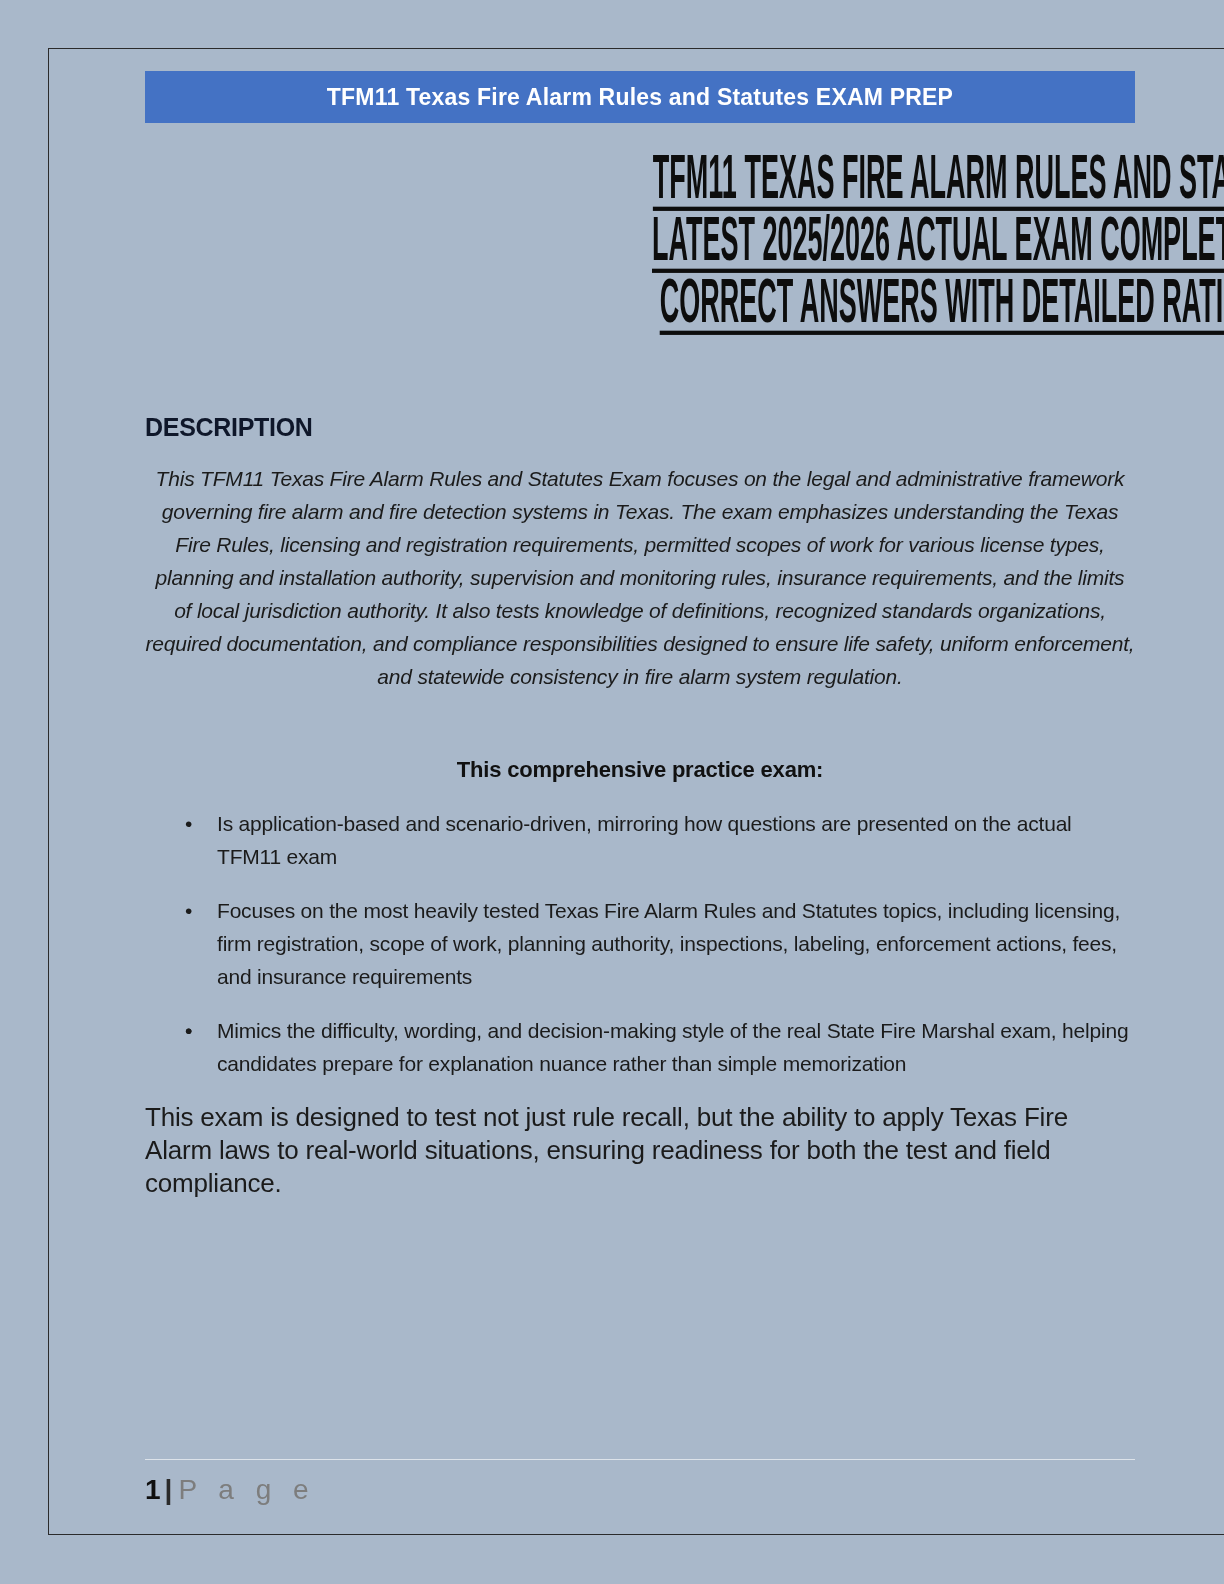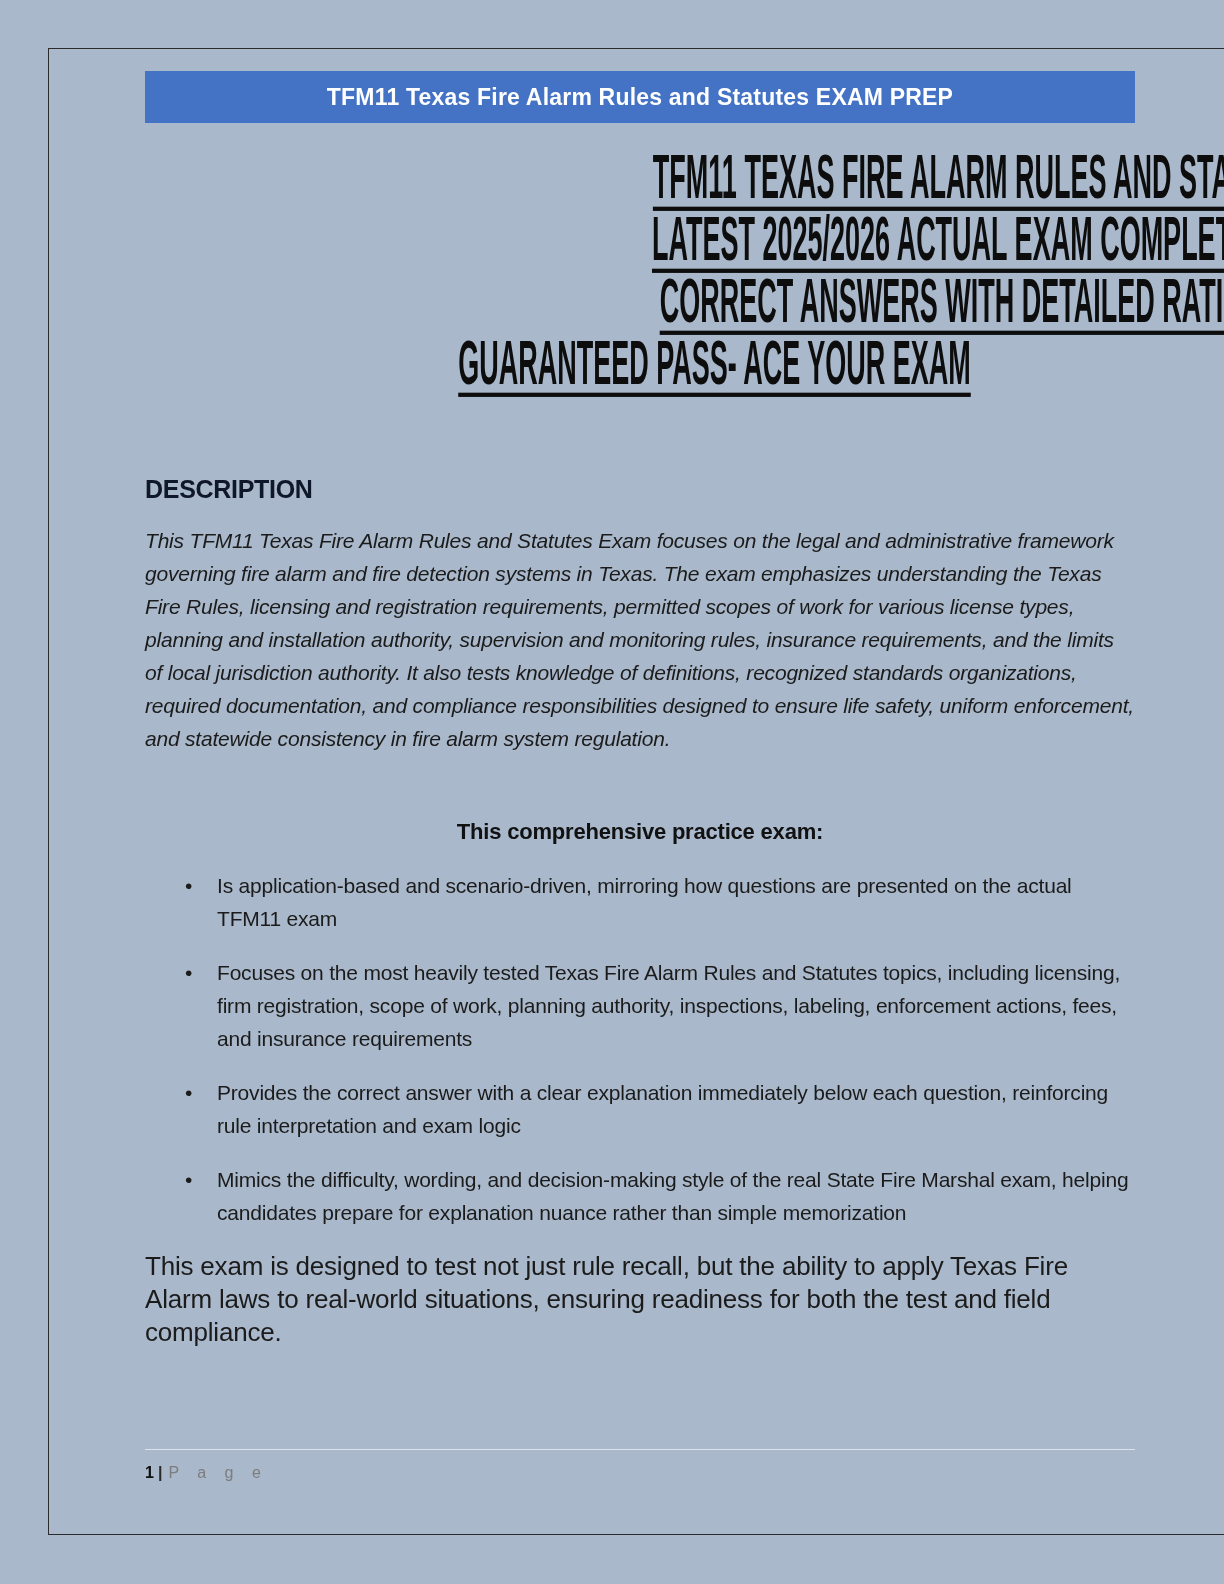--- a/index.html
+++ b/index.html
@@ -61,21 +61,21 @@
     font-size: 25px;
     letter-spacing: -0.3px;
     color: #0f172a;
   }
   .description-paragraph {
     margin-top: 20px;
     font-style: italic;
     font-size: 21px;
     line-height: 33px;
     letter-spacing: -0.2px;
-    text-align: left;
+    text-align: center;
   }
   .practice-heading {
     margin-top: 64px;
     font-weight: bold;
     font-size: 22px;
     letter-spacing: -0.2px;
     color: #111111;
     text-align: center;
   }
   ul.bullet-list {
@@ -101,24 +101,24 @@
   .closing-paragraph {
     margin-top: 10px;
     font-size: 26px;
     line-height: 33px;
     letter-spacing: -0.2px;
   }
   .page-footer {
     position: absolute;
     left: 96px;
     right: 99px;
-    bottom: 52px;
+    bottom: 28px;
     border-top: 1px solid #dde3ea;
     padding-top: 14px;
-    font-size: 16px;
+    font-size: 28px;
   }
   .page-footer .page-number {
     font-weight: bold;
     color: #0f0f0f;
   }
   .page-footer .separator {
     font-weight: bold;
     color: #2a2a2a;
     margin: 0 6px 0 4px;
   }
@@ -139,43 +139,39 @@
   <div class="doc-title">
     <div class="title-line">
       <span>TFM11 TEXAS FIRE ALARM RULES AND STATUTES EXAM PREP</span>
     </div>
     <div class="title-line">
       <span>LATEST 2025/2026 ACTUAL EXAM COMPLETE QUESTIONS AND</span>
     </div>
     <div class="title-line">
       <span>CORRECT ANSWERS WITH DETAILED RATIONALES GRADED A+</span>
     </div>
-    <div class="title-line">
-      <span>GUARANTEED PASS- ACE YOUR EXAM</span>
-    </div>
   </div>
 
   <div class="description-heading">DESCRIPTION</div>
 
   <div class="description-paragraph">This TFM11 Texas Fire Alarm Rules and Statutes Exam focuses on the legal and administrative framework governing fire alarm and fire detection systems in Texas. The exam emphasizes understanding the Texas Fire Rules, licensing and registration requirements, permitted scopes of work for various license types, planning and installation authority, supervision and monitoring rules, insurance requirements, and the limits of local jurisdiction authority. It also tests knowledge of definitions, recognized standards organizations, required documentation, and compliance responsibilities designed to ensure life safety, uniform enforcement, and statewide consistency in fire alarm system regulation.</div>
 
   <div class="practice-heading">This comprehensive practice exam:</div>
 
   <ul class="bullet-list">
     <li>
       <span class="bullet-marker">•</span>
       <span>Is application-based and scenario-driven, mirroring how questions are presented on the actual TFM11 exam</span>
     </li>
     <li>
       <span class="bullet-marker">•</span>
       <span>Focuses on the most heavily tested Texas Fire Alarm Rules and Statutes topics, including licensing, firm registration, scope of work, planning authority, inspections, labeling, enforcement actions, fees, and insurance requirements</span>
     </li>
     <li>
       <span class="bullet-marker">•</span>
-      <span>Provides the correct answer with a clear explanation immediately below each question, reinforcing rule interpretation and exam logic</span>
     </li>
     <li>
       <span class="bullet-marker">•</span>
       <span>Mimics the difficulty, wording, and decision-making style of the real State Fire Marshal exam, helping candidates prepare for explanation nuance rather than simple memorization</span>
     </li>
   </ul>
 
   <div class="closing-paragraph">This exam is designed to test not just rule recall, but the ability to apply Texas Fire Alarm laws to real-world situations, ensuring readiness for both the test and field compliance.</div>
 
   <div class="page-footer">

